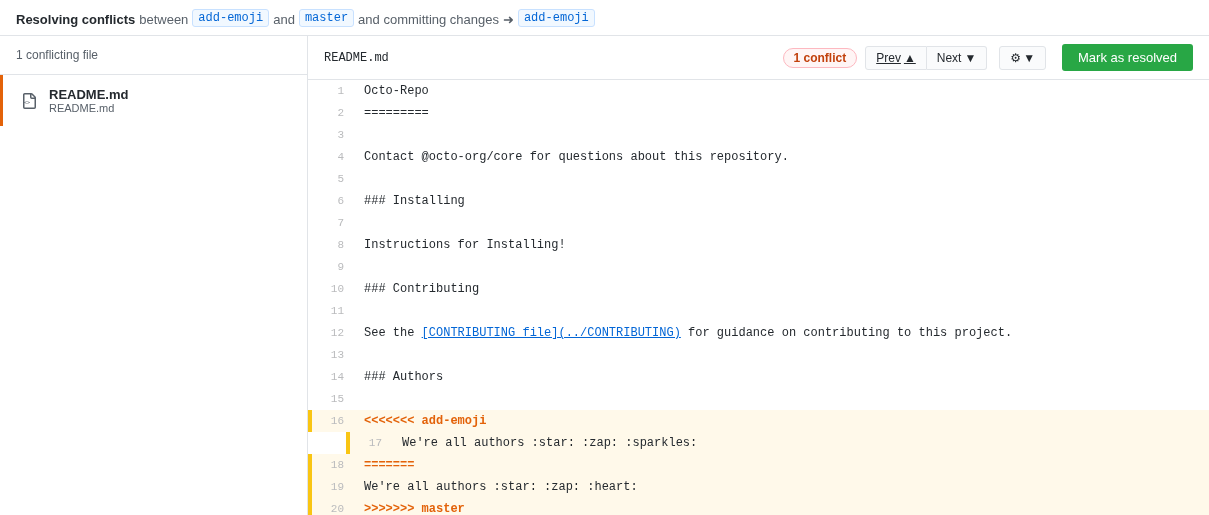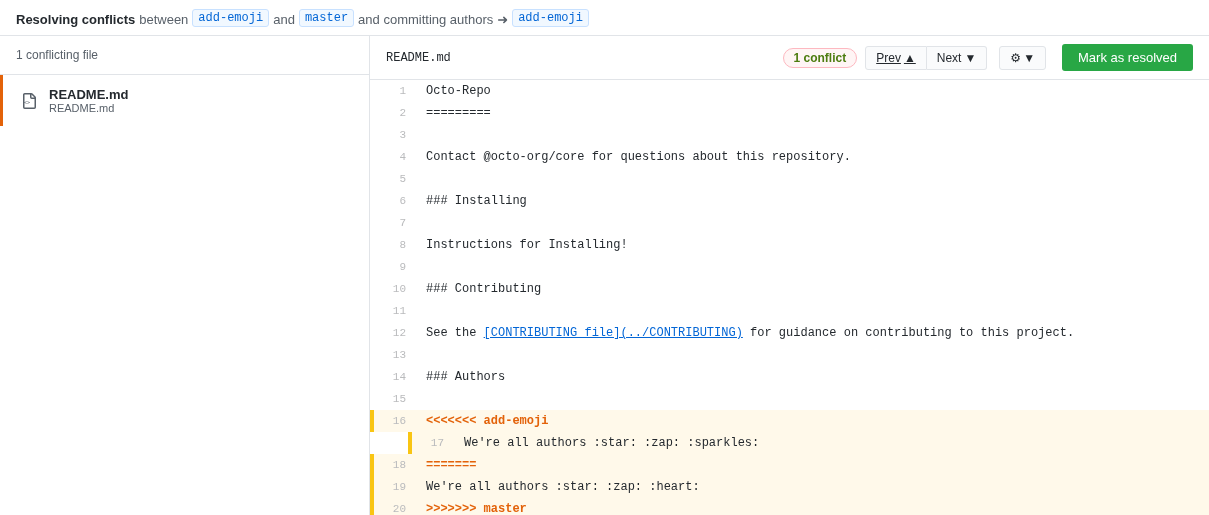--- a/index.html
+++ b/index.html
@@ -34,21 +34,21 @@
     .top-bar .arrow { color: #586069; }
 
     
     .main-layout {
       display: flex;
       height: calc(515px - 36px);
     }
 
     
     .sidebar {
-      width: 370px;
+      width: 308px;
       border-right: 1px solid #e1e4e8;
       flex-shrink: 0;
     }
 
     .sidebar-header {
       padding: 12px 16px;
       border-bottom: 1px solid #e1e4e8;
       font-size: 12px;
       color: #586069;
       font-weight: 400;
@@ -106,21 +106,21 @@
 
     .file-header-name {
       font-family: "SFMono-Regular", Consolas, "Liberation Mono", Menlo, monospace;
       font-size: 12px;
       color: #24292e;
       flex: 1;
     }
 
     .conflict-badge {
       background: #fff5f5;
-      color: #4d7c0f;
+      color: #c2410c;
       border: 1px solid #fdb8c0;
       border-radius: 20px;
       padding: 2px 10px;
       font-size: 12px;
       font-weight: 600;
     }
 
     .nav-buttons {
       display: flex;
       align-items: center;
@@ -177,21 +177,21 @@
   </style>
 </head>
 <body>
 
 <div class="top-bar">
   <span class="bold">Resolving conflicts</span>
   <span>between</span>
   <span class="branch-badge">add-emoji</span>
   <span>and</span>
   <span class="branch-badge">master</span>
-  <span>and committing authors</span>
+  <span>and committing changes</span>
   <span class="arrow">➜</span>
   <span class="branch-badge">add-emoji</span>
 </div>
 
 <div class="main-layout">
 
   <div class="sidebar">
     <div class="sidebar-header">1 conflicting file</div>
     <div class="sidebar-item">
       <div class="file-icon">

